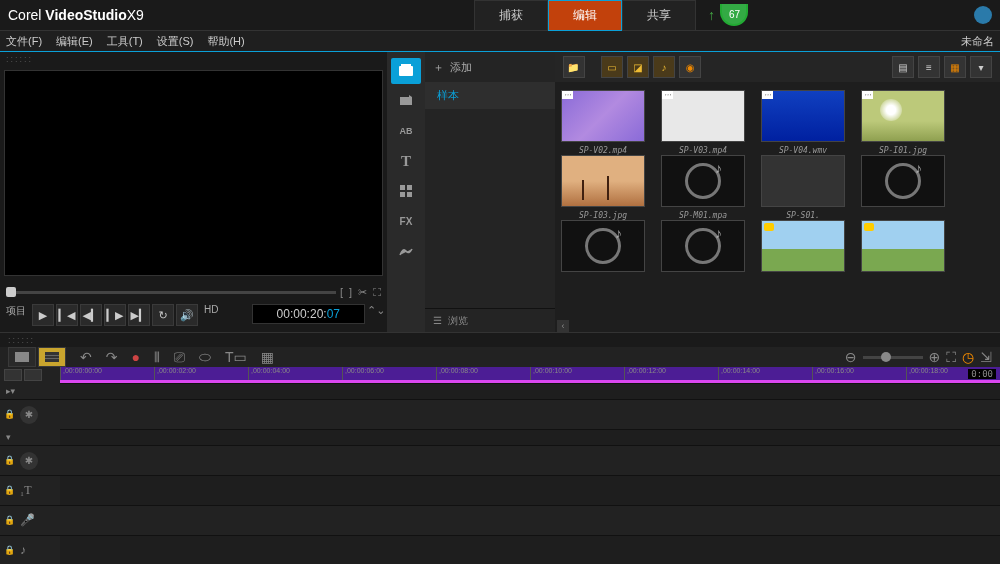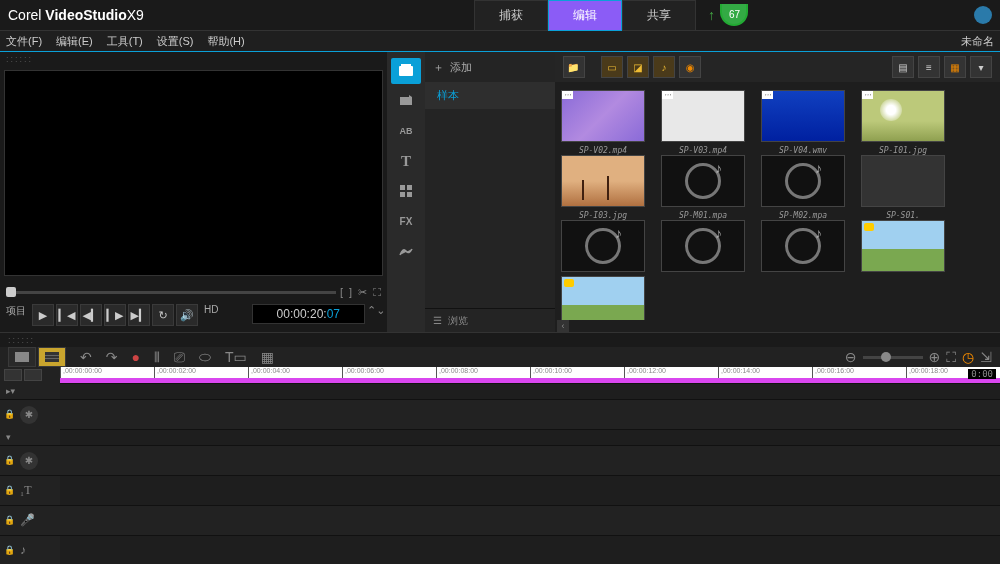--- a/index.html
+++ b/index.html
@@ -3,21 +3,21 @@
 <meta charset="utf-8">
 <style>
 * { margin: 0; padding: 0; box-sizing: border-box; font-family: Arial, "Microsoft YaHei", sans-serif; }
 body { width: 1000px; height: 564px; background: #171717; color: #ccc; overflow: hidden; font-size: 11px; }
 
 .titlebar { height: 30px; background: #1a1a1a; display: flex; align-items: center; padding: 0 8px; }
 .logo { color: #fff; font-size: 14px; font-weight: 300; }
 .logo b { font-weight: bold; }
 .topnav { display: flex; margin-left: 330px; }
 .topnav-tab { padding: 6px 24px; background: #222; border: 1px solid #333; color: #ccc; cursor: pointer; font-size: 12px; }
-.topnav-tab.active { background: #8b5cf6; color: #fff; border-color: #0aa0d8; }
+.topnav-tab.active { background: #c2410c; color: #fff; border-color: #0aa0d8; }
 .arrow-up { margin-left: 12px; color: #4a4; font-size: 14px; }
 .badge { margin-left: auto; margin-right: 220px; width: 28px; height: 22px; background: #3a4; border-radius: 0 0 14px 14px; color: #fff; display: flex; align-items: center; justify-content: center; font-size: 10px; border: 2px solid #2a3; border-top: none; }
 .globe { margin-left: auto; width: 18px; height: 18px; border-radius: 50%; background: #2a7aaa; }
 
 .menubar { height: 22px; background: #1f1f1f; border-top: 1px solid #333; border-bottom: 1px solid #0aa0d8; display: flex; align-items: center; padding: 0 6px; font-size: 11px; }
 .menubar span { margin-right: 14px; cursor: pointer; }
 .menubar .untitled { margin-left: auto; margin-right: 0; }
 
 .main { display: flex; height: 280px; }
 .preview-panel { width: 387px; background: #1a1a1a; display: flex; flex-direction: column; }
@@ -76,21 +76,21 @@
 .tl-left { width:60px; background:#222; display:flex; flex-direction:column; }
 .tl-left-top { height:16px; display:flex; gap:2px; padding:2px 4px; }
 .mini-icon { width:18px; height:12px; background:#333; border:1px solid #444; cursor:pointer; }
 .track-head { height:30px; border-top:1px solid #111; display:flex; align-items:center; gap:4px; padding:0 4px; }
 .track-head .small { width:12px; height:12px; color:#666; font-size:9px; }
 .track-head .film { width:18px; height:18px; border-radius:50%; background:#333; color:#888; display:flex; align-items:center; justify-content:center; font-size:10px; }
 .track-head .tglyph { font-size:12px; color:#888; font-family:serif; }
 .chev-row { height:16px; display:flex; align-items:center; padding-left:6px; color:#888; font-size:9px; gap:2px; }
 
 .tl-right { flex:1; display:flex; flex-direction:column; overflow:hidden; }
-.ruler { height:16px; background:#ffffff; display:flex; position:relative; border-bottom:5px solid #d946ef; }
+.ruler { height:16px; background:#4c1d95; display:flex; position:relative; border-bottom:3px solid #d946ef; }
 .ruler-tick { position:absolute; top:0; font-size:7px; color:#888; border-left:1px solid #555; padding-left:2px; height:100%; }
 .track-lane { height:30px; border-top:1px solid #111; background:#1e1e1e; }
 .track-lane.alt { background:#222; }
 .tl-time-right { position:absolute; right:4px; top:2px; font-size:9px; color:#888; font-family:monospace; background:#000; padding:0 3px; }
 </style>
 </head>
 <body>
 
 <div class="titlebar">
   <span class="logo">
@@ -237,26 +237,20 @@
             <div style="position:absolute;bottom:6px;left:20px;width:2px;height:20px;background:#402010"></div>
             <div style="position:absolute;bottom:6px;left:45px;width:2px;height:24px;background:#402010"></div>
           </div>
           <div class="thumb-label">SP-I03.jpg</div>
         </div>
         <div class="thumb">
           <div class="thumb-img" style="background: rgb(17, 17, 17);">
             <div class="audio-glyph"></div>
           </div>
           <div class="thumb-label">SP-M01.mpa</div>
-        </div>
-        <div class="thumb">
-          <div class="thumb-img" style="background: rgb(17, 17, 17);">
-            <div class="audio-glyph"></div>
-          </div>
-          <div class="thumb-label">SP-M02.mpa</div>
         </div>
         <div class="thumb">
           <div class="thumb-img" style="background: rgb(51, 51, 51);"></div>
           <div class="thumb-label">SP-S01.</div>
         </div>
         <div class="thumb">
           <div class="thumb-img" style="background: rgb(17, 17, 17);">
             <div class="audio-glyph"></div>
           </div>
           <div class="thumb-label"></div>

